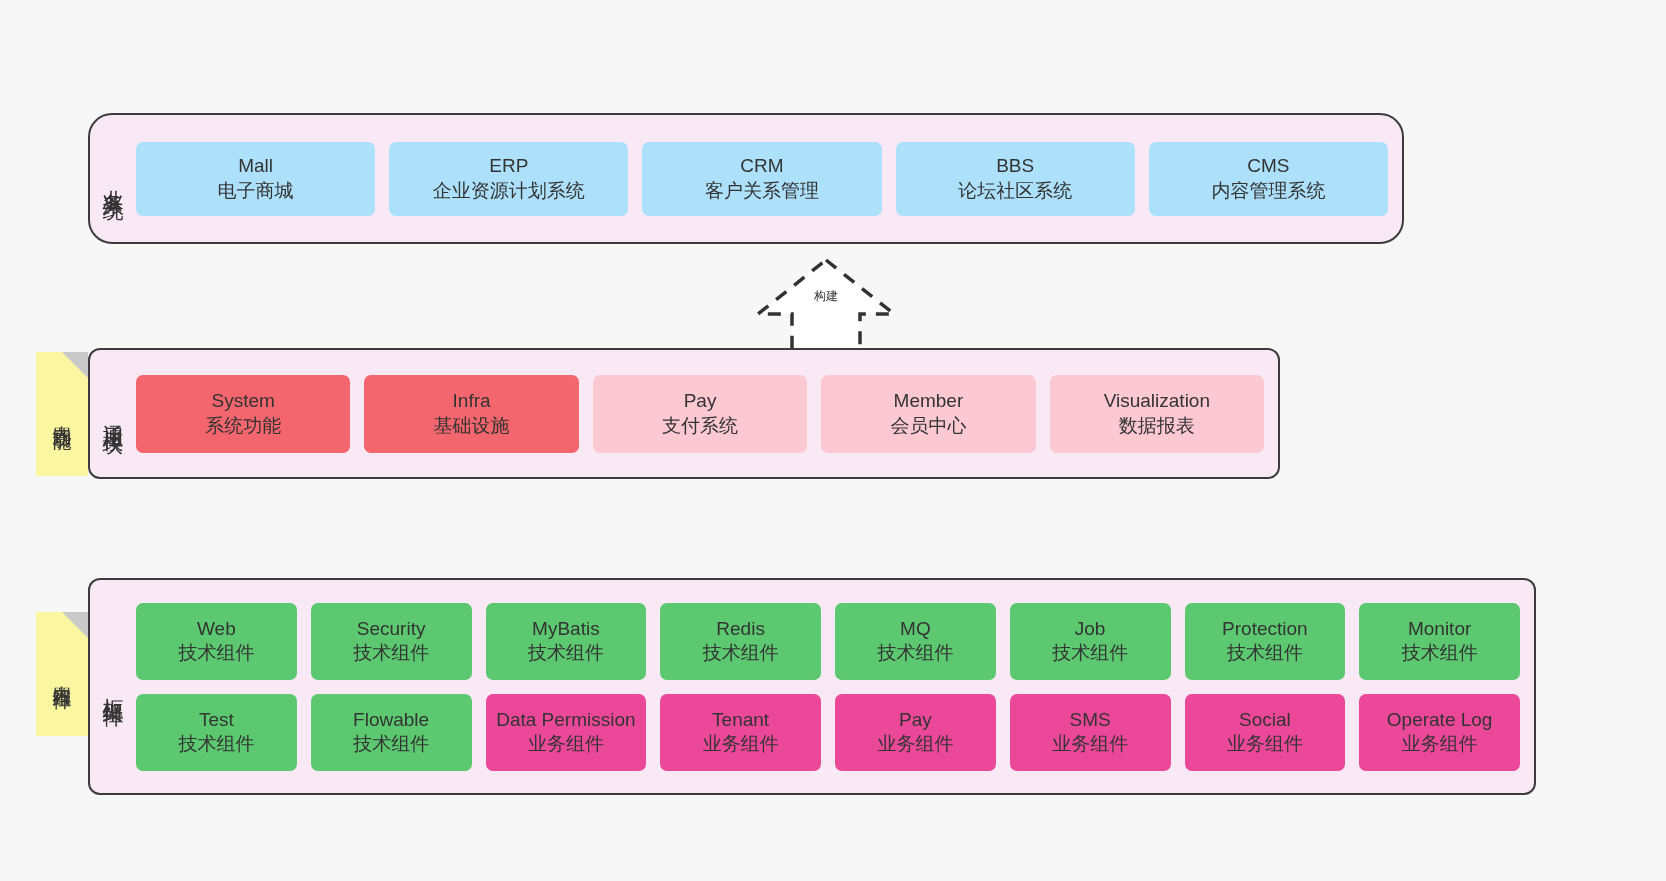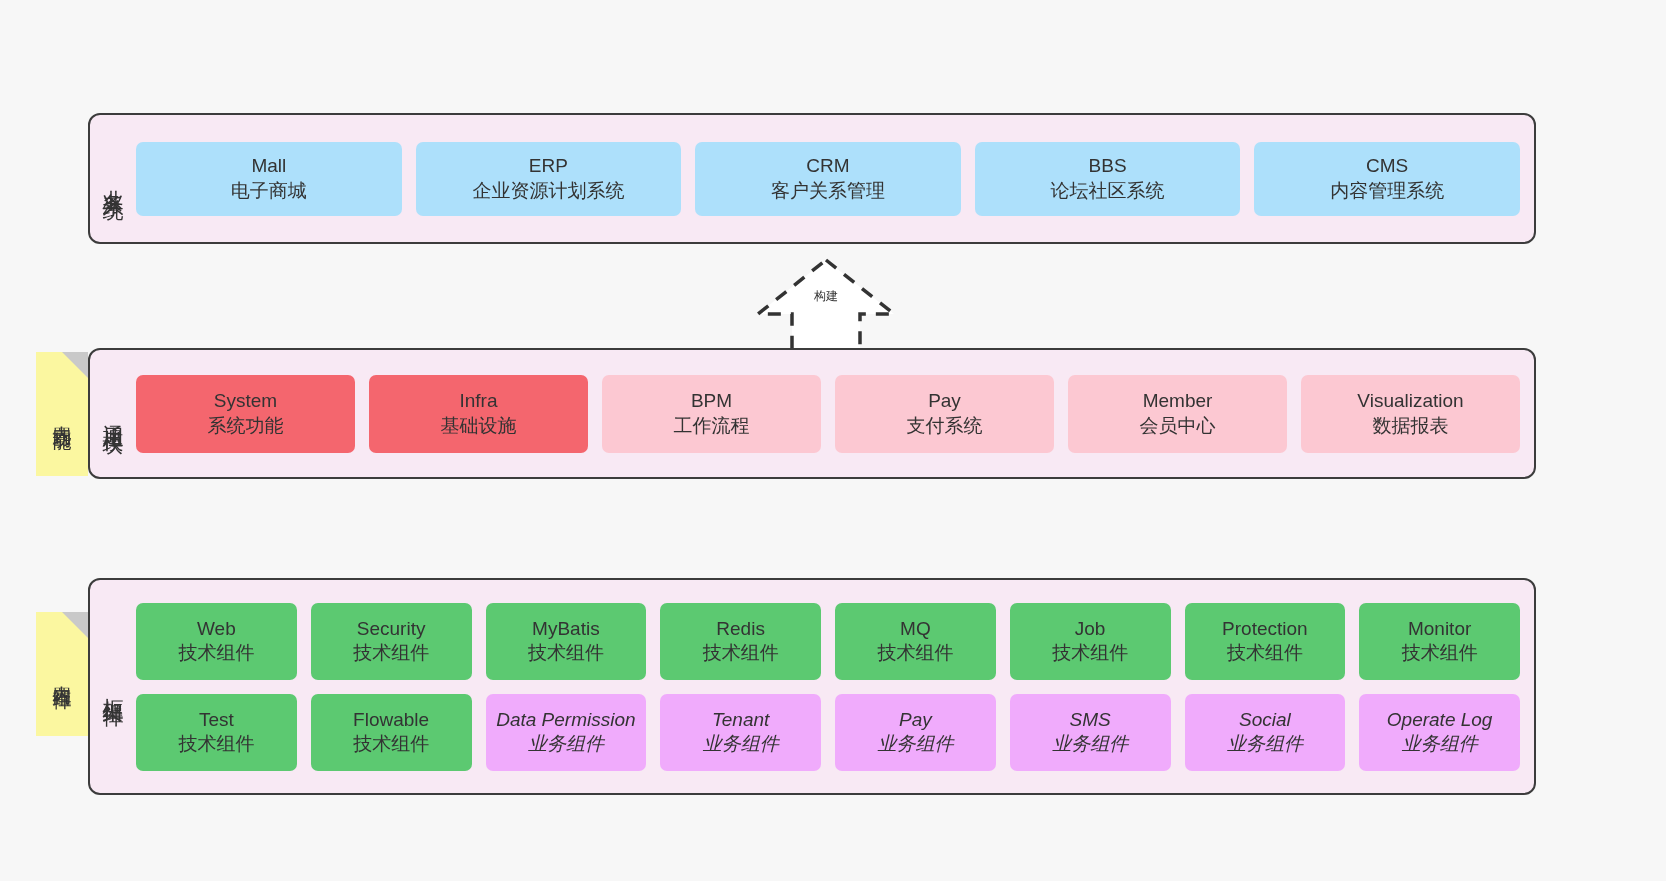--- a/index.html
+++ b/index.html
@@ -80,27 +80,27 @@
     box-sizing: border-box;
   }
   .card .c-name { font-size: 19px; }
   .card .c-sub  { font-size: 19px; }
 
   
   .c-blue       { background: #ade0fb; }
   .c-red        { background: #f4666e; }
   .c-pink       { background: #fcc8d2; }
   .c-green      { background: #5cc971; }
-  .c-lightgreen { background: #f0abfc; font-style: italic; }
-
-  
-  #layer-business  { left: 88px;  top: 113px; width: 1448px; height: 131px; }
+  .c-lightgreen { background: #ec4899; }
+
+  
+  #layer-business  { left: 88px;  top: 113px; width: 1316px; height: 131px; border-radius: 24px; }
   #layer-business .card-row { height: 74px; }
 
-  #layer-common    { left: 88px;  top: 348px; width: 1448px; height: 131px; }
+  #layer-common    { left: 88px;  top: 348px; width: 1192px; height: 131px; }
   #layer-common .card-row { height: 78px; }
 
   #layer-framework { left: 88px;  top: 578px; width: 1448px; height: 217px; }
   #layer-framework .card-row { height: 77px; }
   #layer-framework .layer-body { gap: 14px; }
 
   
   .note {
     position: absolute;
     width: 52px;
@@ -198,24 +198,20 @@
       <div class="card-row">
         <div class="card c-red">
           <div class="c-name">System</div>
           <div class="c-sub">系统功能</div>
         </div>
         <div class="card c-red">
           <div class="c-name">Infra</div>
           <div class="c-sub">基础设施</div>
         </div>
         <div class="card c-pink">
-          <div class="c-name">BPM</div>
-          <div class="c-sub">工作流程</div>
-        </div>
-        <div class="card c-pink">
           <div class="c-name">Pay</div>
           <div class="c-sub">支付系统</div>
         </div>
         <div class="card c-pink">
           <div class="c-name">Member</div>
           <div class="c-sub">会员中心</div>
         </div>
         <div class="card c-pink">
           <div class="c-name">Visualization</div>
           <div class="c-sub">数据报表</div>

